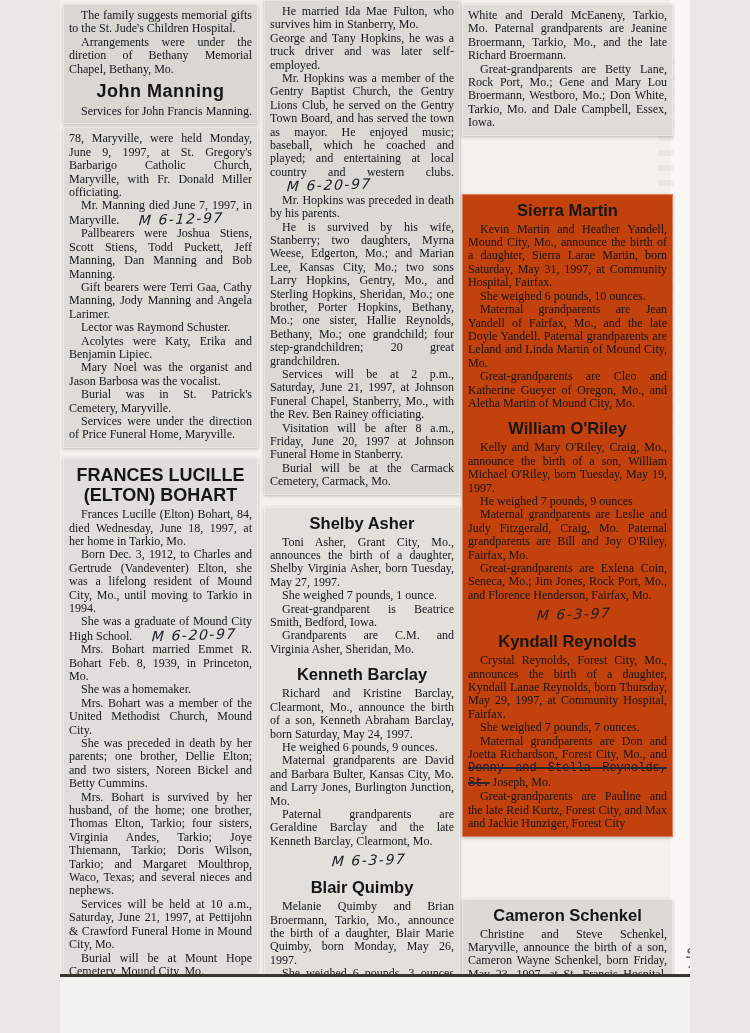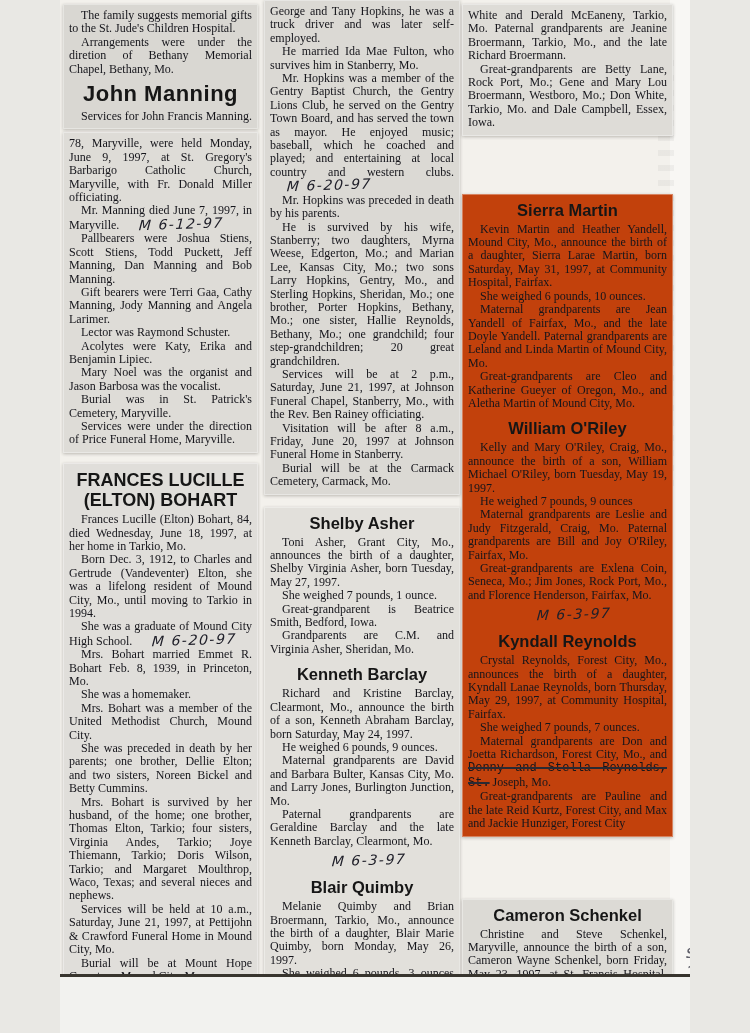--- a/index.html
+++ b/index.html
@@ -43,21 +43,21 @@
   .col-right .clipping:nth-child(1){background:#dedcd7;}
   .col-right .clipping:nth-child(2){background:#c2410c;}
   .col-right .clipping:nth-child(3){margin-top:14px;background:#e0dedа;}
   .para{
     margin:0;font-size:12px;line-height:13.4px;text-align:justify;
     text-indent:12px;color:#15151b;
   }
   .noindent{text-indent:0;}
   h2{margin:3px 0 3px;text-align:center;font-family:"Liberation Sans",sans-serif;
      font-weight:bold;color:#161616;}
-  .h-obit-xl{font-size:22px;letter-spacing:.5px;margin-top:5px;}
+  .h-obit-xl{font-size:18px;letter-spacing:.5px;margin-top:5px;}
   .h-obit-caps{font-size:18px;line-height:1.12;margin-top:4px;}
   .h-birth{font-size:16.5px;margin-top:9px;}
   .clipping h2:first-child{margin-top:2px;}
   .hw{
     font-family:"DejaVu Sans",sans-serif;font-style:italic;font-size:14px;
     color:#20202a;letter-spacing:1.5px;display:inline-block;
     transform:skewX(-6deg) rotate(-2deg);white-space:nowrap;
   }
   .hw-inline{margin-left:5px;}
   .hw-line{text-align:center;margin:3px 0 0;padding-left:14px;}
@@ -101,22 +101,22 @@
         <p class="para"><span>Mrs. Bohart is survived by her husband, of the home; one brother, Thomas Elton, Tarkio; four sisters, Virginia Andes, Tarkio; Joye Thiemann, Tarkio; Doris Wilson, Tarkio; and Margaret Moulthrop, Waco, Texas; and several nieces and nephews.</span></p>
         <p class="para"><span>Services will be held at 10 a.m., Saturday, June 21, 1997, at Pettijohn &amp; Crawford Funeral Home in Mound City, Mo.</span></p>
         <p class="para"><span>Burial will be at Mount Hope Cemetery, Mound City, Mo.</span></p>
       </article>
       <article class="clipping">
         <h2 class="h-obit-caps">CLEO HOPKINS</h2>
       </article>
     </div>
   <div class="column col-mid">
       <article class="clipping">
+        <p class="para"><span>He married Ida Mae Fulton, who survives him in Stanberry, Mo.</span></p>
         <p class="para noindent"><span>George and Tany Hopkins, he was a truck driver and was later self-employed.</span></p>
-        <p class="para"><span>He married Ida Mae Fulton, who survives him in Stanberry, Mo.</span></p>
         <p class="para"><span>Mr. Hopkins was a member of the Gentry Baptist Church, the Gentry Lions Club, he served on the Gentry Town Board, and has served the town as mayor. He enjoyed music; baseball, which he coached and played; and entertaining at local country and western clubs.</span> <span class="hw hw-inline">M 6-20-97</span></p>
         <p class="para"><span>Mr. Hopkins was preceded in death by his parents.</span></p>
         <p class="para"><span>He is survived by his wife, Stanberry; two daughters, Myrna Weese, Edgerton, Mo.; and Marian Lee, Kansas City, Mo.; two sons Larry Hopkins, Gentry, Mo., and Sterling Hopkins, Sheridan, Mo.; one brother, Porter Hopkins, Bethany, Mo.; one sister, Hallie Reynolds, Bethany, Mo.; one grandchild; four step-grandchildren; 20 great grandchildren.</span></p>
         <p class="para"><span>Services will be at 2 p.m., Saturday, June 21, 1997, at Johnson Funeral Chapel, Stanberry, Mo., with the Rev. Ben Rainey officiating.</span></p>
         <p class="para"><span>Visitation will be after 8 a.m., Friday, June 20, 1997 at Johnson Funeral Home in Stanberry.</span></p>
         <p class="para"><span>Burial will be at the Carmack Cemetery, Carmack, Mo.</span></p>
       </article>
       <article class="clipping">
         <h2 class="h-birth">Shelby Asher</h2>
         <p class="para"><span>Toni Asher, Grant City, Mo., announces the birth of a daughter, Shelby Virginia Asher, born Tuesday, May 27, 1997.</span></p>

